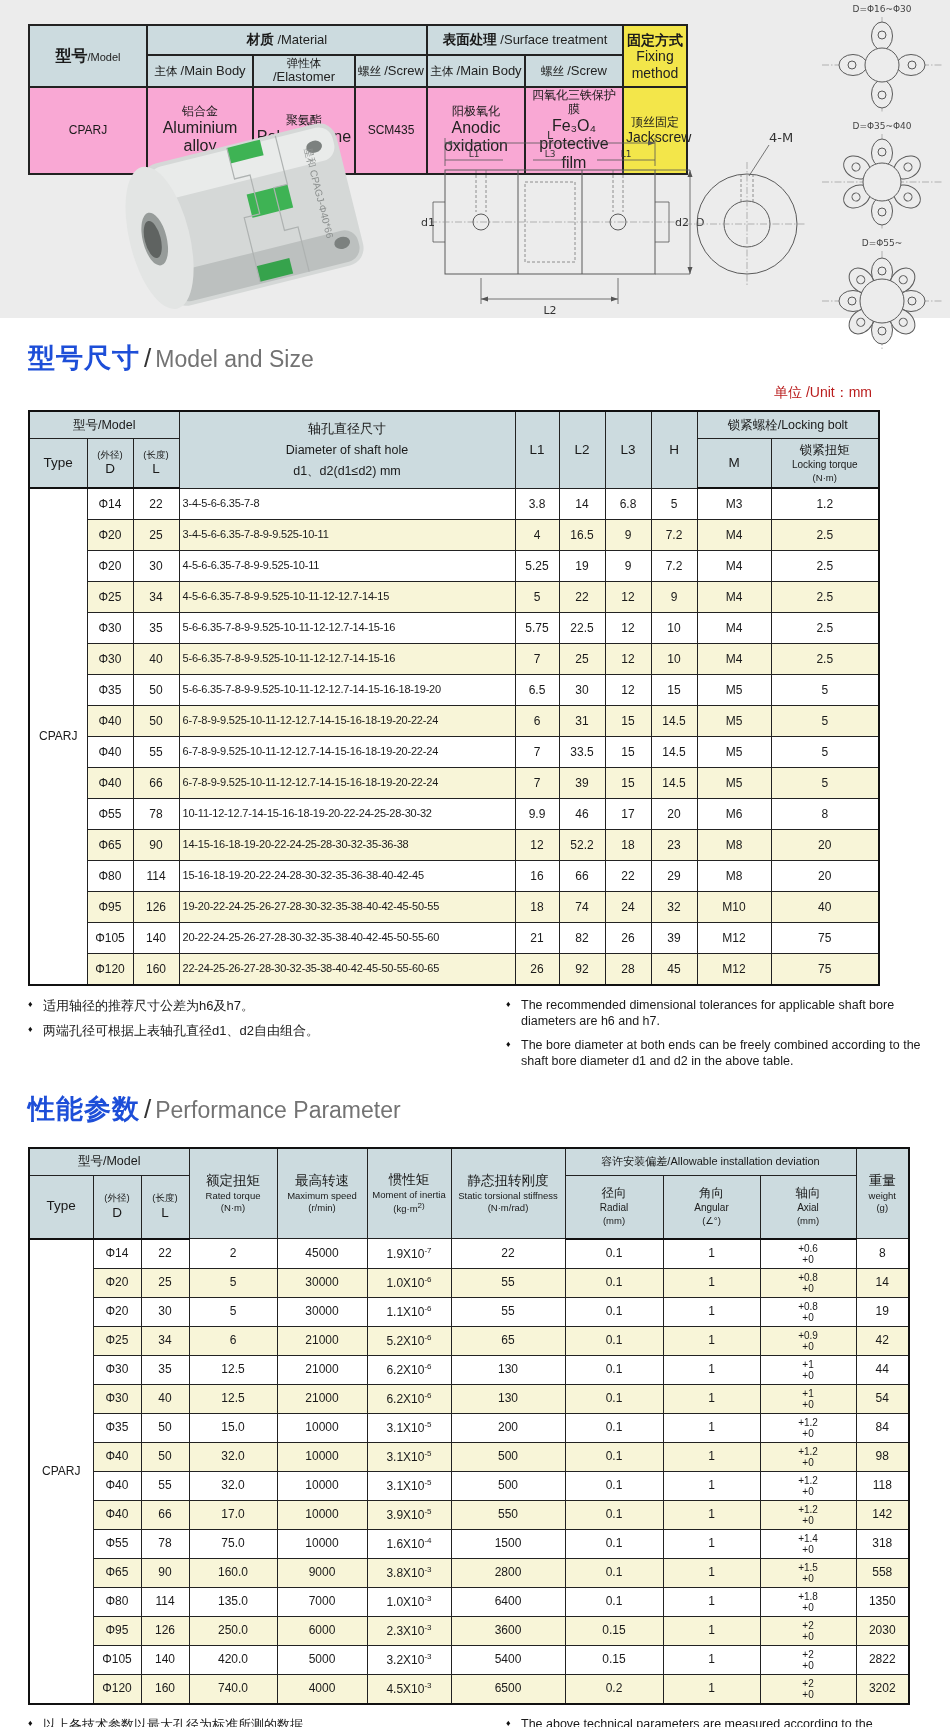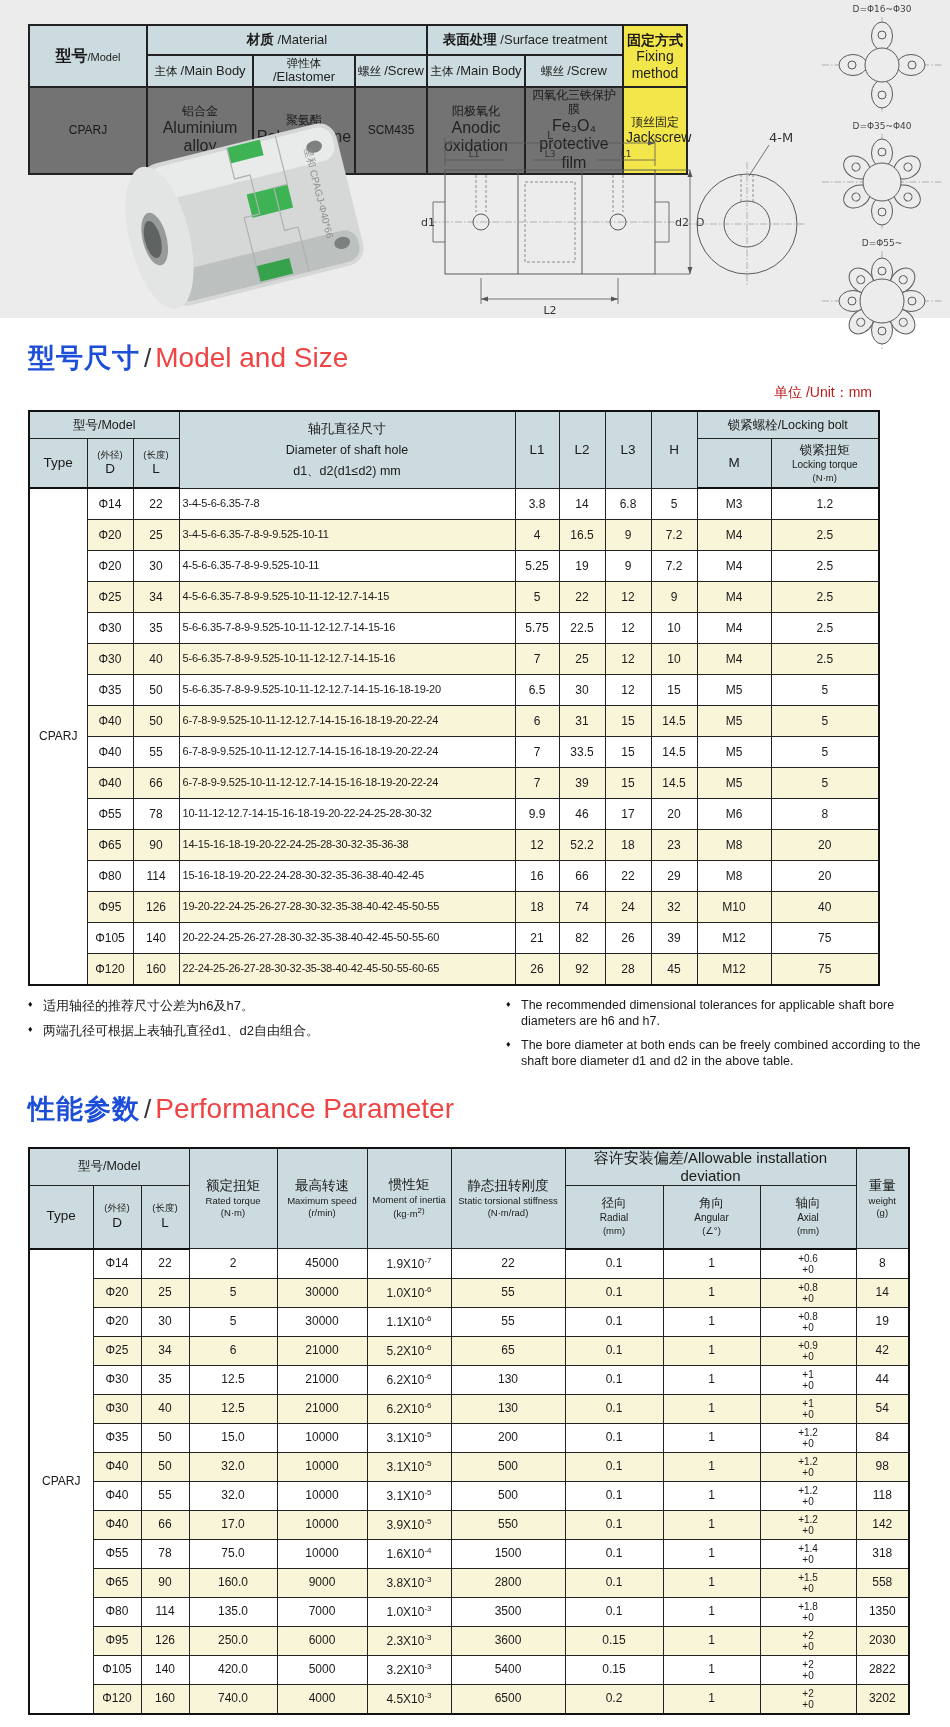--- a/index.html
+++ b/index.html
@@ -9,21 +9,21 @@
     overflow:hidden;
   }
   
   .band{position:absolute;left:0;top:0;width:950px;height:318px;background:#ececec;}
   
   table.spec{position:absolute;left:28px;top:24px;width:658px;border-collapse:collapse;table-layout:fixed;background:#f2f4f4;}
   table.spec td{border:2px solid #222;text-align:center;vertical-align:middle;padding:1px 2px;line-height:1.15;}
   table.spec tr.g td, table.spec tr.s td{background:#ccdbdf;}
   table.spec tr.g td{height:26px;font-size:13px;}
   table.spec tr.s td{height:24px;font-size:11.5px;}
-  table.spec tr.v td{height:34px;font-size:12px;background:#737373;}
+  table.spec tr.v td{height:34px;font-size:12px;background:#f9a8d4;}
   table.spec .zh{font-weight:bold;font-size:13.5px;}
   table.spec .en{font-size:13px;color:#222;}
   table.spec tr.v .en{font-size:16px;display:block;}
   table.spec tr.v .zh2{font-size:12px;display:block;}
   table.spec td.fix{background:#f3e64a !important;}
   table.spec td.fix .zh{font-size:14px;}
   table.spec td.fix .en{font-size:14px;display:block;}
   table.spec td.model-h .zh{font-size:16px;}
   table.spec td.model-h .en{font-size:11px;}
   
@@ -33,21 +33,21 @@
   svg .ln{fill:none;stroke:#5a5a5a;stroke-width:1;}
   svg .ln.f{fill:#ececec;}
   svg .dash{stroke:#9a9a9a;stroke-width:0.7;stroke-dasharray:7 2 1.5 2;fill:none;}
   svg .dim{stroke:#555;stroke-width:0.8;fill:none;}
   svg .dimtxt{font-size:11px;fill:#333;font-family:"DejaVu Sans",sans-serif;}
   svg .hid{stroke:#777;stroke-width:0.8;stroke-dasharray:3 2;fill:none;}
   
   .sec-head{margin:0 28px;position:relative;}
   .sec-head .zh{font-size:27px;font-weight:bold;color:#1d4ed8;letter-spacing:1px;}
   .sec-head .slash{font-size:26px;color:#333;margin:0 4px;}
-  .sec-head .en{font-size:28px;color:#ef4444;}
+  .sec-head .en{font-size:23px;color:#737373;}
   .sec-head .unit{position:absolute;right:50px;bottom:-2px;font-size:14px;color:#b91c1c;}
   #sec1{padding-top:340px;height:60px;}
   #sec2{margin-top:12px;height:46px;}
   
   table.dt{margin:10px 0 0 28px;border-collapse:collapse;table-layout:fixed;border:2.5px solid #111;}
   table.dt td{border:1.5px solid #222;text-align:center;vertical-align:middle;padding:0 1px;line-height:1.2;}
   table.dt thead td{background:#ccdbdf;}
   table.dt thead tr:last-child td{border-bottom:2.5px solid #111;}
   table.dt .gh{font-size:12.5px;height:26px;}
   #size-table tbody td{font-size:12px;height:30px;}
@@ -602,21 +602,21 @@
             <span class="h-unit">(kg·m<sup>2)</sup></span>
           </div>
         </td>
       <td rowspan="2">
           <div class="sub3">
             <span class="big-zh">静态扭转刚度</span>
             <span class="h-unit">Static torsional stiffness</span>
             <span class="h-unit">(N·m/rad)</span>
           </div>
         </td>
-      <td colspan="3" class="gh" style="font-size:15px">容许安装偏差/Allowable installation deviation</td>
+      <td colspan="3" class="gh" style="font-size:11px">容许安装偏差/Allowable installation deviation</td>
       <td rowspan="2">
           <div class="sub3">
             <span class="big-zh">重量</span>
             <span class="h-unit">weight</span>
             <span class="h-unit">(g)</span>
           </div>
         </td>
     </tr>
     <tr>
       <td style="height:62px" class="big-zh">Type</td>
@@ -836,21 +836,21 @@
           <div>+0</div>
         </td>
         <td>558</td>
       </tr>
       <tr>
         <td>Φ80</td>
         <td>114</td>
         <td>135.0</td>
         <td>7000</td>
         <td>1.0X10<sup>-3</sup></td>
-        <td>3500</td>
+        <td>6400</td>
         <td>0.1</td>
         <td>1</td>
         <td class="axial">
           <div>+1.8</div>
           <div>+0</div>
         </td>
         <td>1350</td>
       </tr>
       <tr class="alt">
         <td>Φ95</td>

